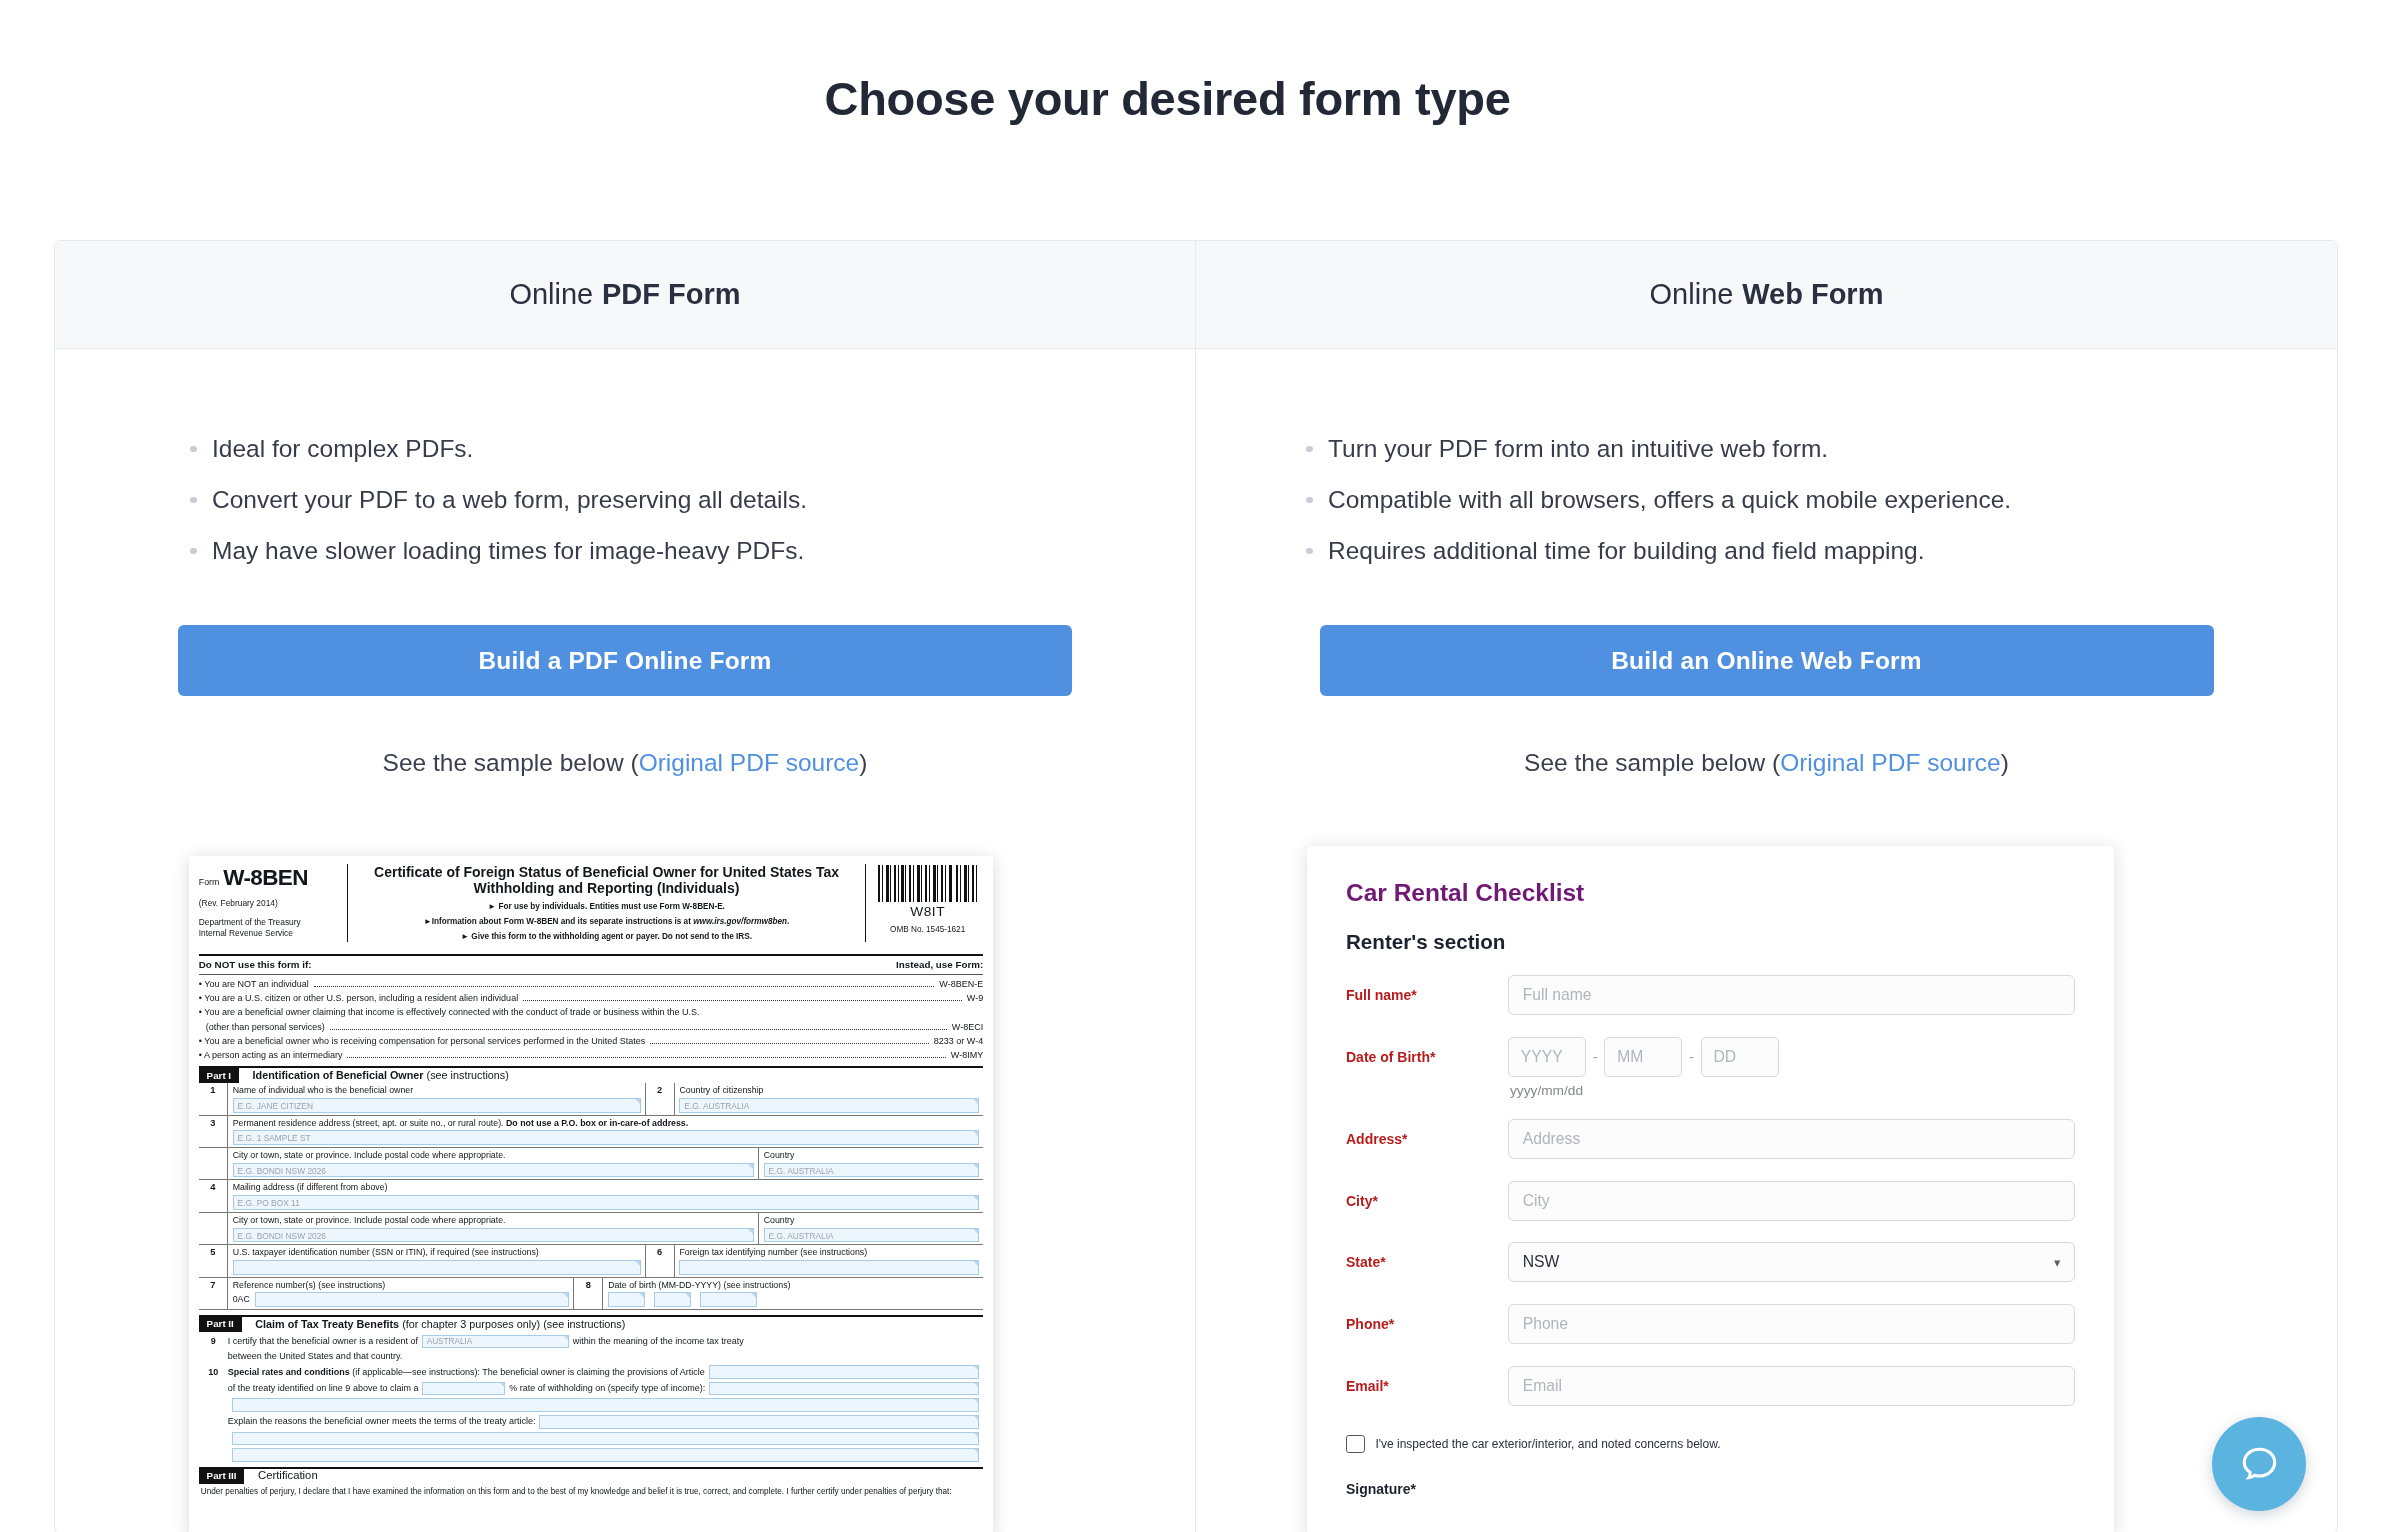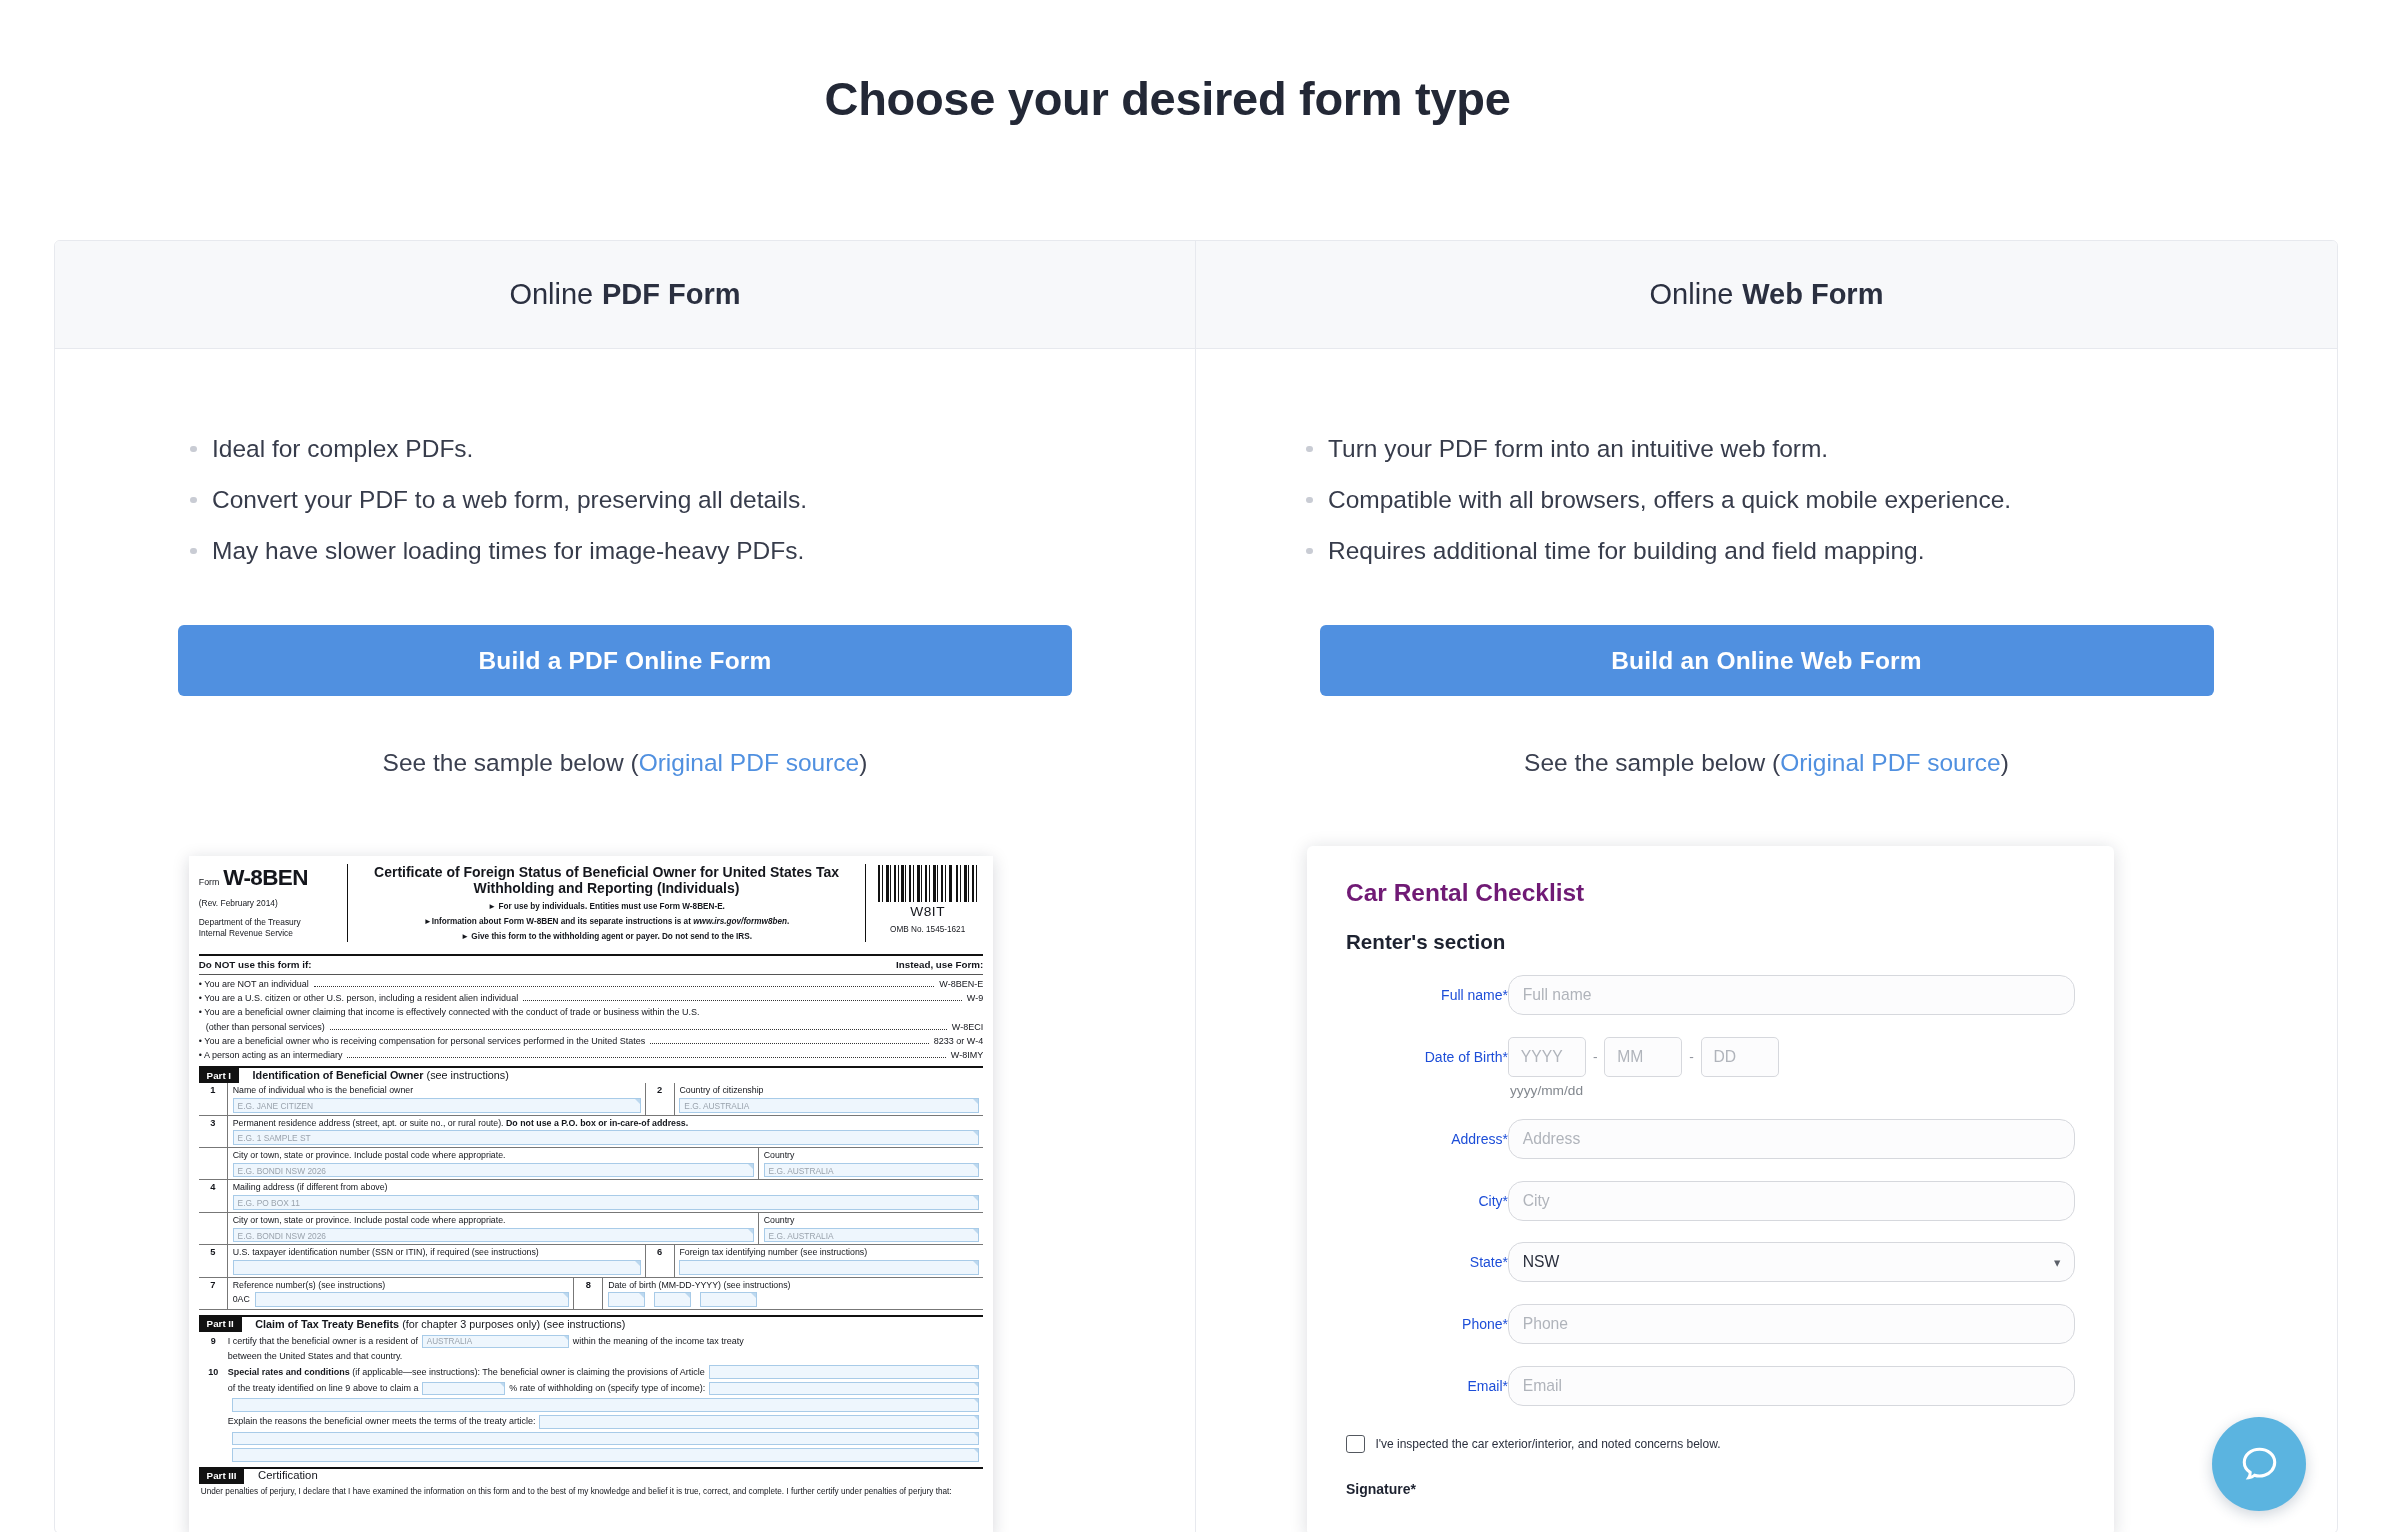--- a/index.html
+++ b/index.html
@@ -221,24 +221,24 @@
     height: 690px;
     background: #fff;
     border-radius: 5.9px;
     box-shadow: 0 2.9px 17.6px rgba(20,25,45,0.15);
     padding: 33px 39px 0 39px;
     overflow: hidden;
   }
   .wf-title { font-size: 24.5px; font-weight: bold; color: #701a75; }
   .wf-sub { font-size: 20.6px; font-weight: bold; color: #1d2230; margin-top: 22.5px; }
   .wf-row { display: flex; align-items: center; margin-top: 21.6px; }
-  .wf-label { width: 162px; font-size: 14px; font-weight: normal; color: #1d4ed8; text-align: right; }
+  .wf-label { width: 162px; font-size: 14px; font-weight: bold; color: #b91c1c; }
   .wf-field {
     flex: 1; height: 40px;
-    border: 1px solid #d6d8dd; border-radius: 15px;
+    border: 1px solid #d6d8dd; border-radius: 6px;
     background: #fcfcfd;
     display: flex; align-items: center;
     padding: 0 13.7px;
     font-size: 15.7px; color: #b0b4bb;
   }
   .wf-field.filled { color: #2a2f3d; }
   .wf-dob { display: flex; align-items: center; flex: 1; }
   .dob-box {
     width: 78px; height: 40px;
     border: 1px solid #d6d8dd; border-radius: 4.9px;

